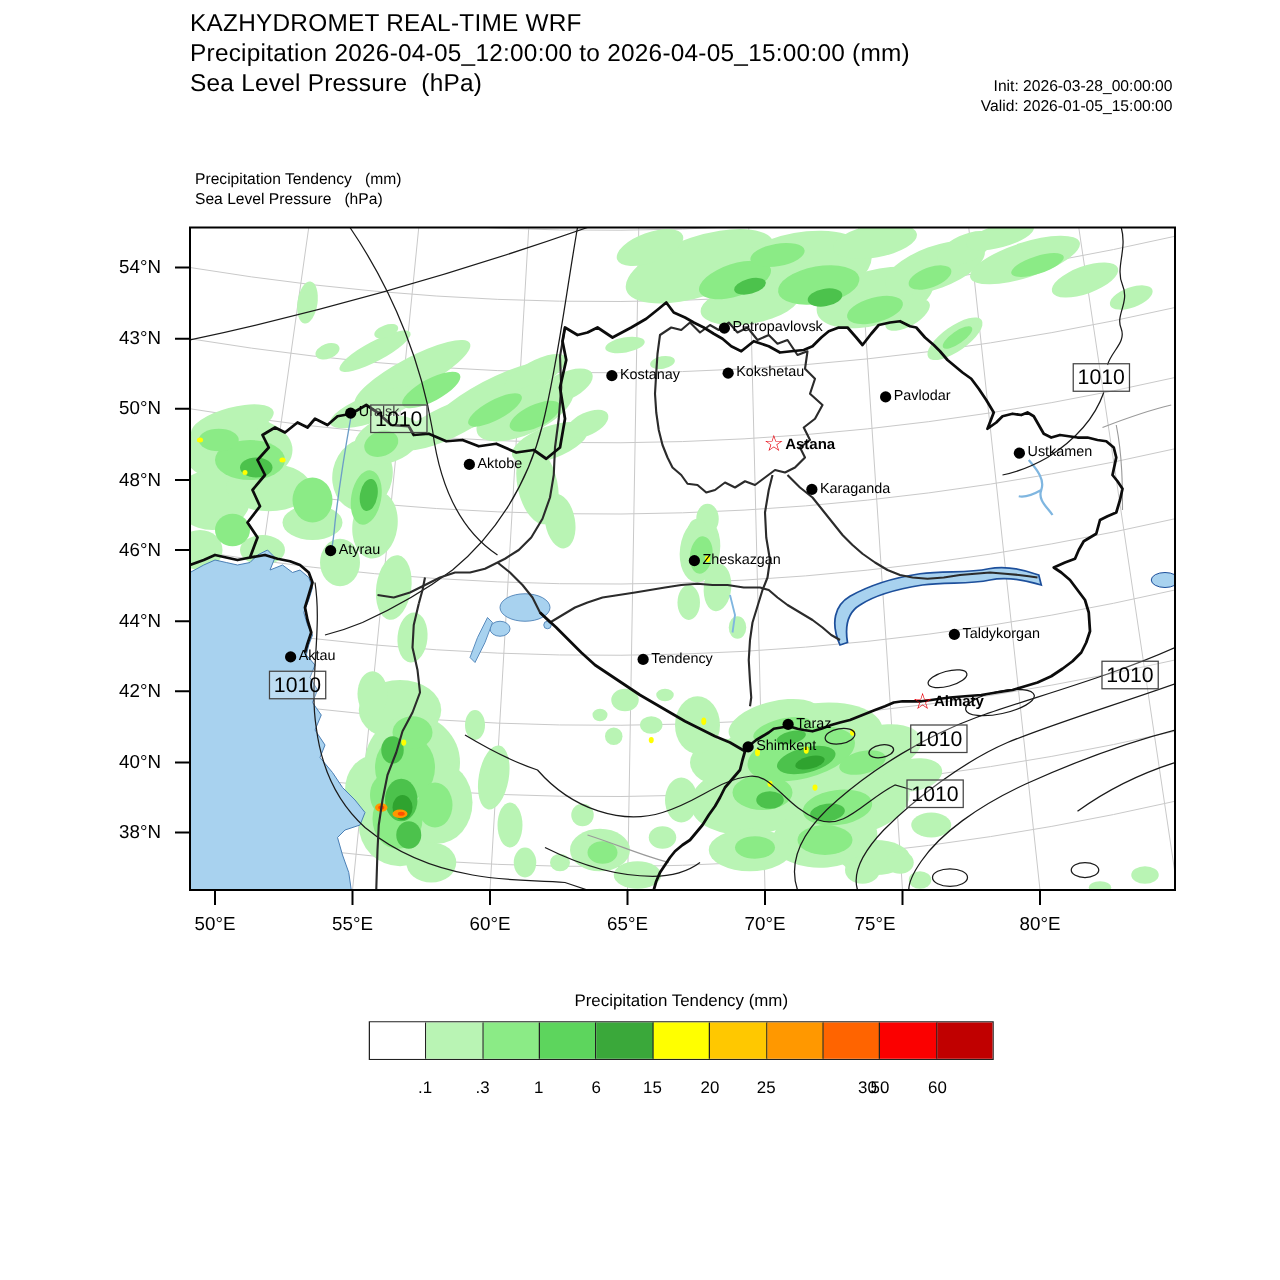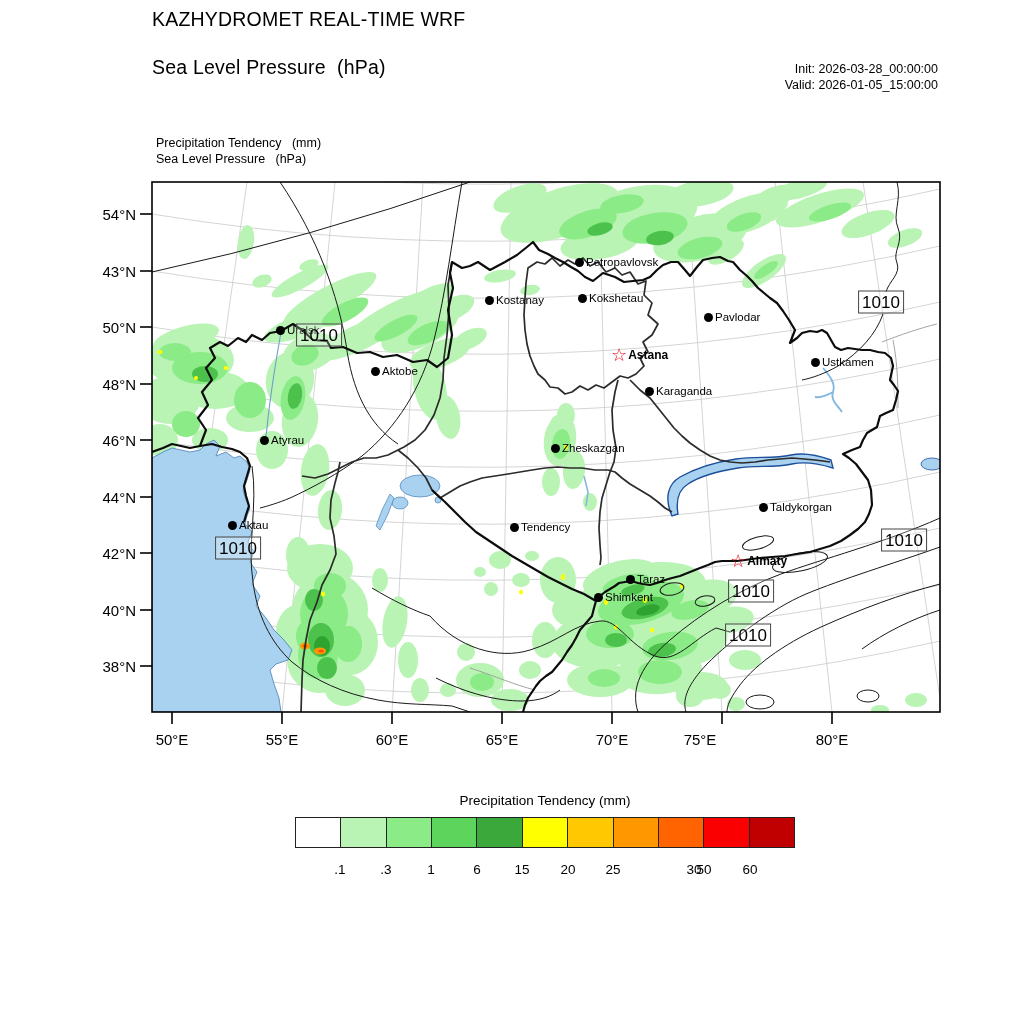--- a/index.html
+++ b/index.html
@@ -2,21 +2,21 @@
 <html><head>
 <meta charset="utf-8">
 <style>
   html,body{margin:0;padding:0;background:#fff;}
   #stage{position:relative;width:1024px;height:1024px;background:#fff;overflow:hidden;
          font-family:"Liberation Sans","DejaVu Sans",sans-serif;color:#000;}
   .abs{position:absolute;}
   .t-title{font-size:19.5px;letter-spacing:.2px;white-space:pre;}
   .t-init{font-size:12.5px;white-space:pre;text-align:right;}
   .t-leg{font-size:12.5px;white-space:pre;}
-  .lat-label{font-size:15px;transform:translateY(-50%);text-align:right;width:48px;}
+  .lat-label{font-size:15px;transform:translateY(-50%);text-align:center;width:48px;}
   .lon-label{font-size:15px;transform:translateX(-50%);text-align:center;}
   .city{position:absolute;transform:translate(0,-50%);display:flex;align-items:center;pointer-events:none;}
   .city-dot{width:9px;height:9px;border-radius:50%;background:#000;margin-right:2px;flex:0 0 auto;}
   .city-star{color:#e8000b;font-size:18px;font-weight:bold;line-height:10px;margin-right:1px;flex:0 0 auto;}
   .city-name{font-size:11.5px;white-space:nowrap;}
   .city-name.bold{font-size:12px;font-weight:bold;}
   .plabel{position:absolute;transform:translate(-50%,-50%);border:1px solid #444;
           padding:0 3px;font-size:17px;line-height:21px;background:rgba(255,255,255,0.25);white-space:nowrap;}
   .cbar{position:absolute;left:295px;top:817px;width:500px;height:31px;display:flex;border:1px solid #222;box-sizing:border-box;}
   .cbar .cell{flex:1 1 0;border-right:1px solid #222;}
@@ -302,20 +302,21 @@
         <line x1="282" y1="712" x2="282" y2="724"></line>
       <line x1="392" y1="712" x2="392" y2="724"></line>
         <line x1="502" y1="712" x2="502" y2="724"></line>
       <line x1="612" y1="712" x2="612" y2="724"></line>
         <line x1="722" y1="712" x2="722" y2="724"></line>
       <line x1="832" y1="712" x2="832" y2="724"></line>
     </g>
   </svg>
 
   <div class="abs t-title" style="left:152px;top:8px">KAZHYDROMET REAL-TIME WRF</div>
+  <div class="abs t-title" style="left:152px;top:32px">Precipitation 2026-04-05_12:00:00 to 2026-04-05_15:00:00 (mm)</div>
   <div class="abs t-title" style="left:152px;top:56px">Sea Level Pressure  (hPa)</div>
   <div class="abs t-init" style="left:688px;top:62px;width:250px">Init: 2026-03-28_00:00:00</div>
   <div class="abs t-init" style="left:688px;top:78px;width:250px">Valid: 2026-01-05_15:00:00</div>
 
   <div class="abs t-leg" style="left:156px;top:136px">Precipitation Tendency   (mm)</div>
   <div class="abs t-leg" style="left:156px;top:152px">Sea Level Pressure   (hPa)</div>
 
   <div class="abs lat-label" style="left:88px;top:214px">54°N</div>
   <div class="abs lat-label" style="left:88px;top:271px">43°N</div>
   <div class="abs lat-label" style="left:88px;top:327px">50°N</div>

